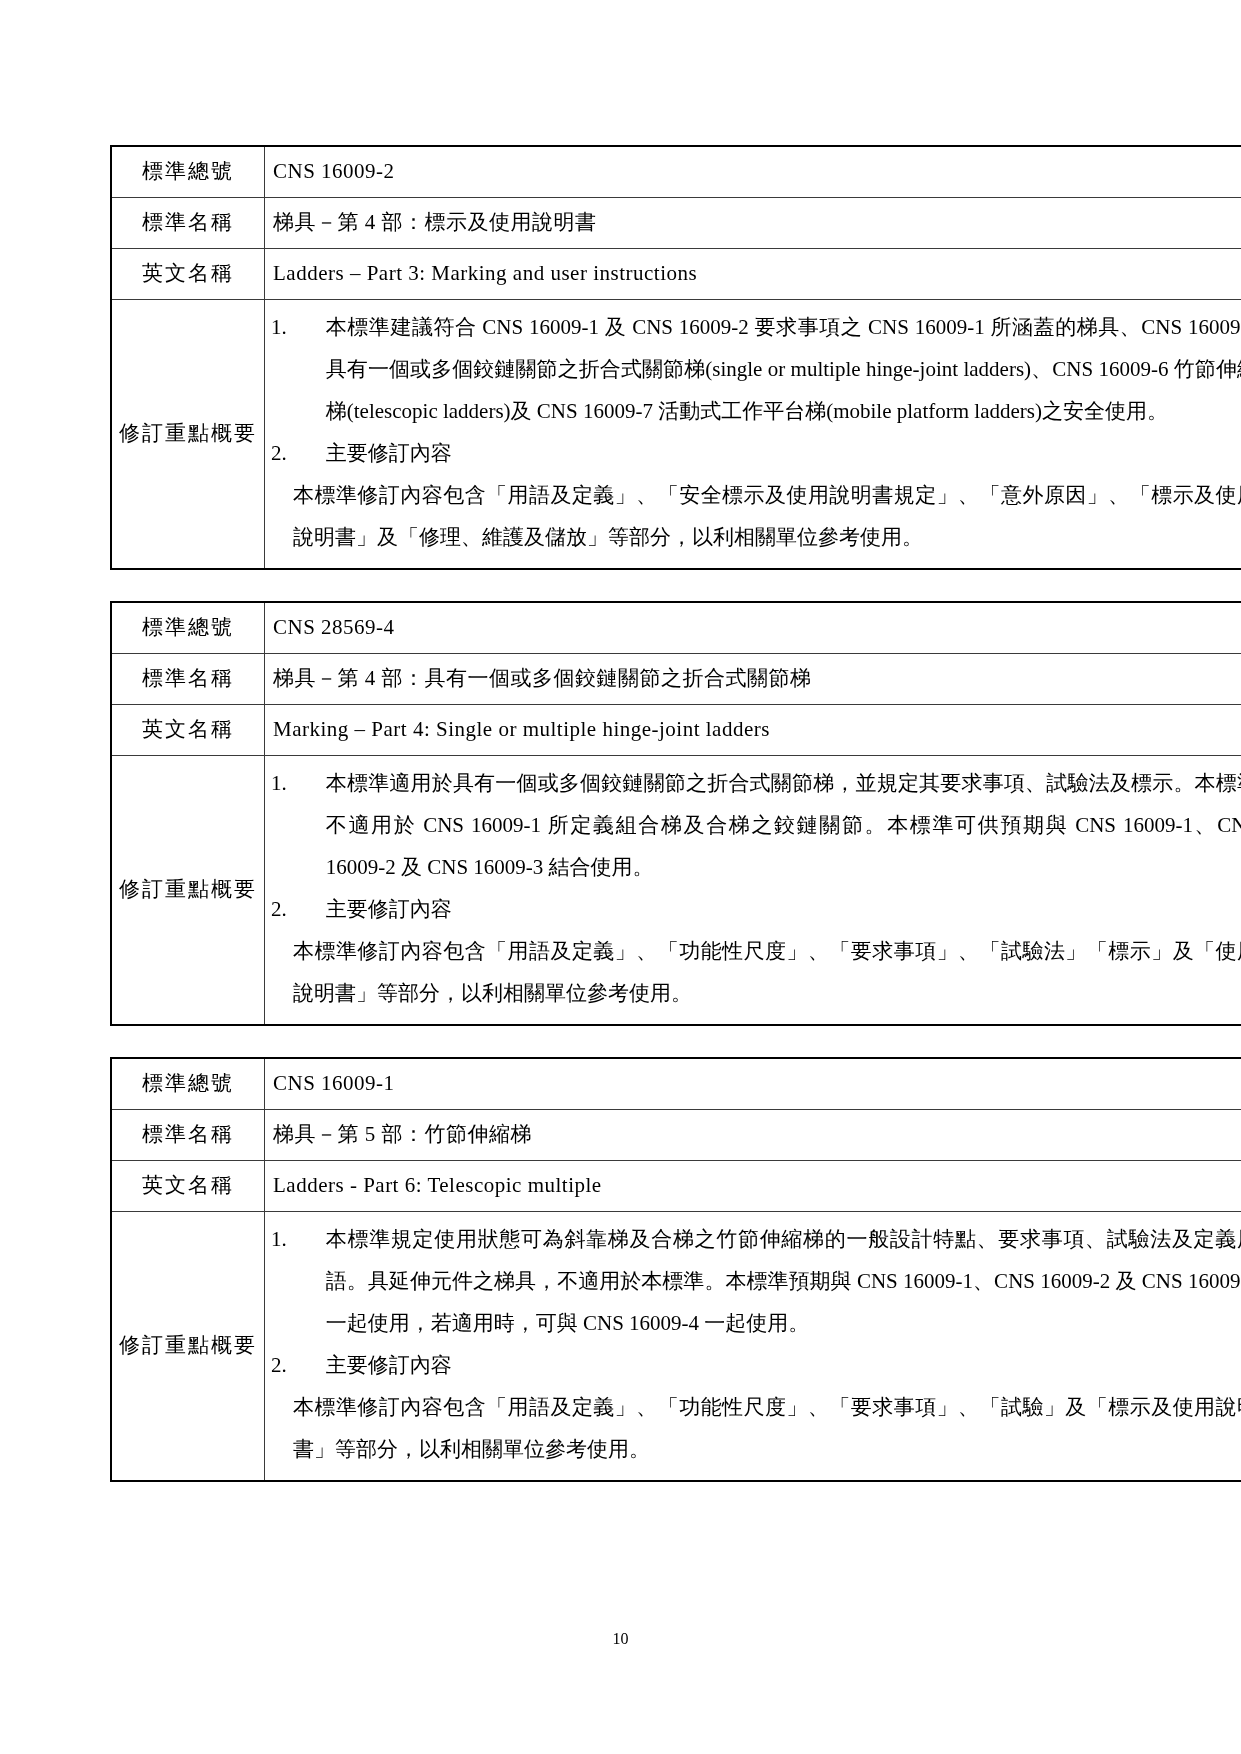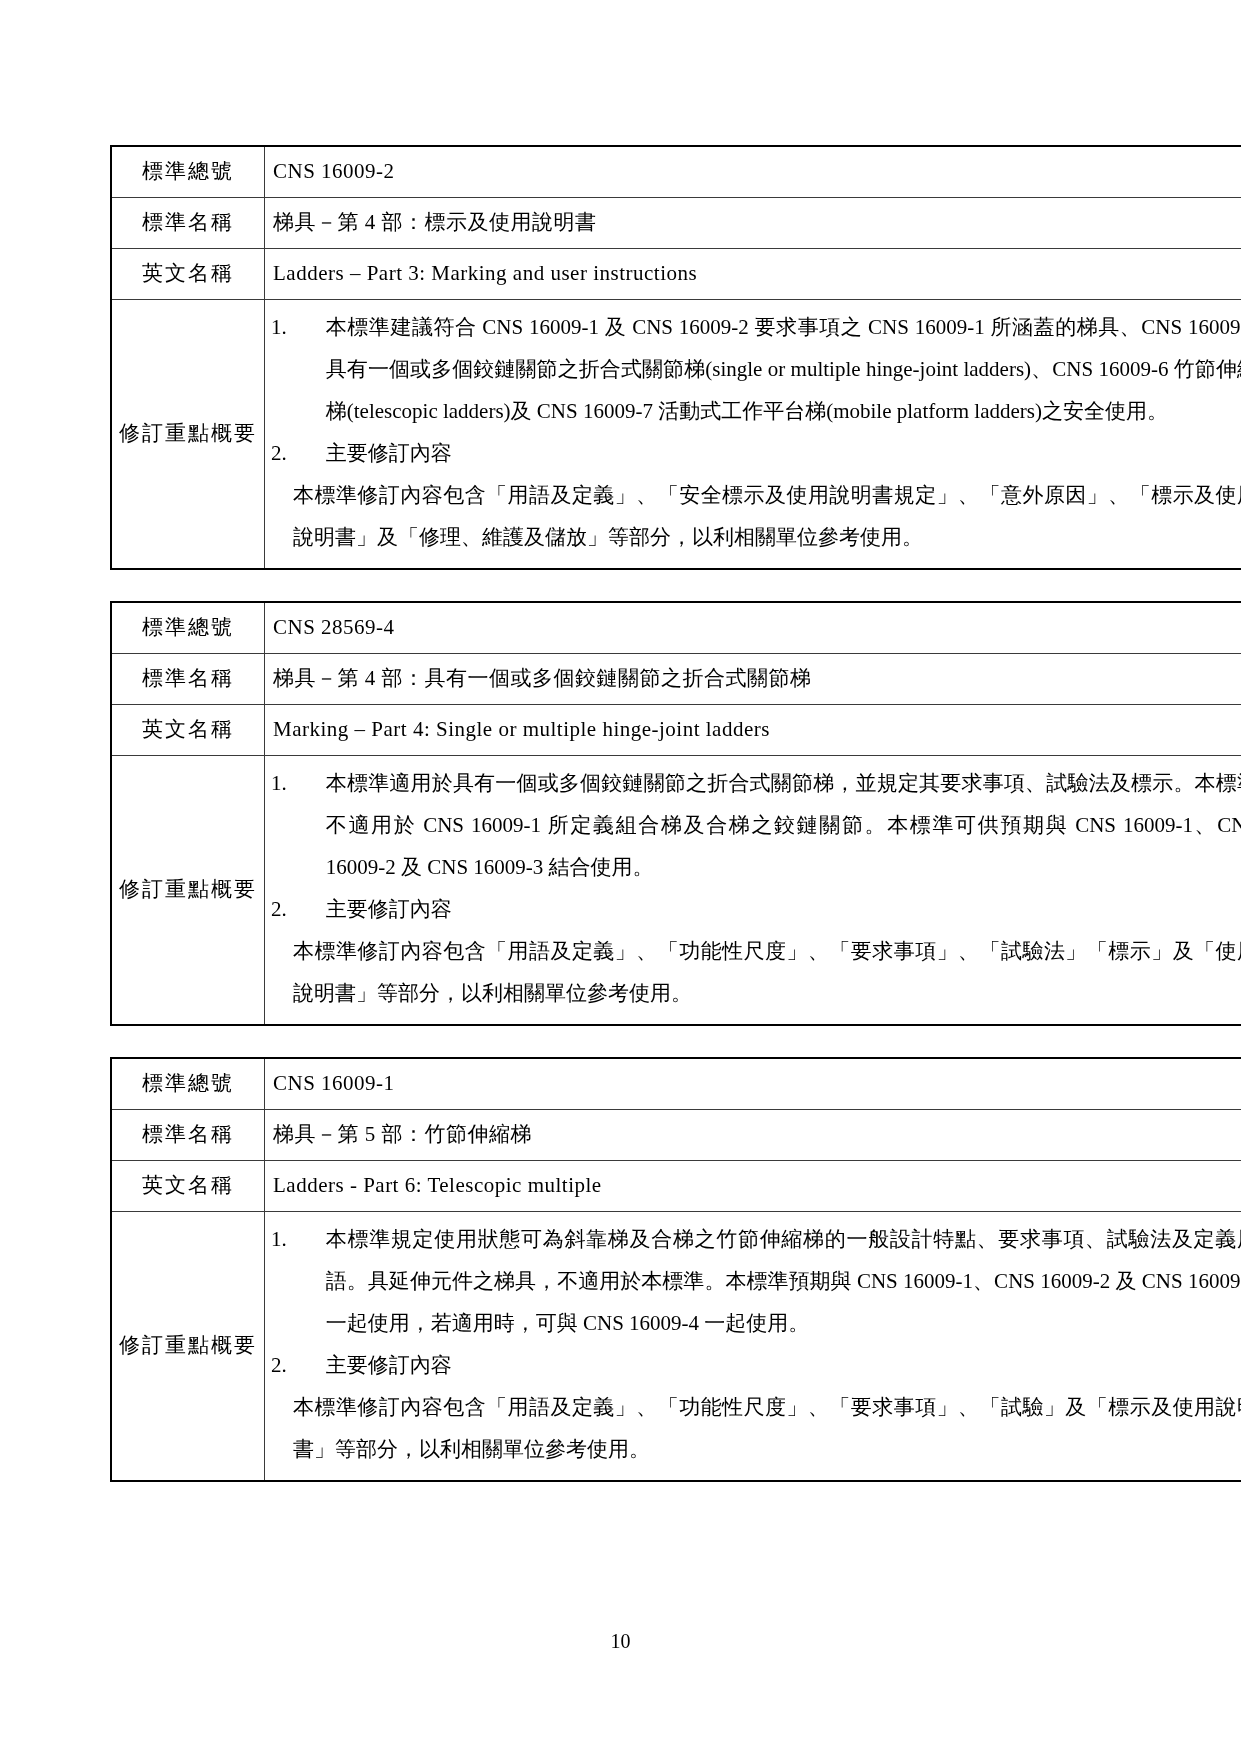--- a/index.html
+++ b/index.html
@@ -29,21 +29,21 @@
   td.body-cell{
     padding:6px 8px 10px 6px;vertical-align:top;
   }
   .li{display:flex;}
   .num{flex:0 0 auto;white-space:pre;}
   .txt{flex:1 1 auto;text-align:justify;margin-left:39px;}
   .li,.sub{font-size:21px;line-height:42px;}
   .sub{padding-left:22px;text-align:justify;}
   .page-number{
     position:absolute;top:1630px;left:0;width:100%;
-    text-align:center;font-size:20px;
+    text-align:center;font-size:16px;
   }
 </style>
 </head>
 <body>
 
 <div class="content">
 
   <table class="std">
     <tbody>
       <tr class="hrow">

